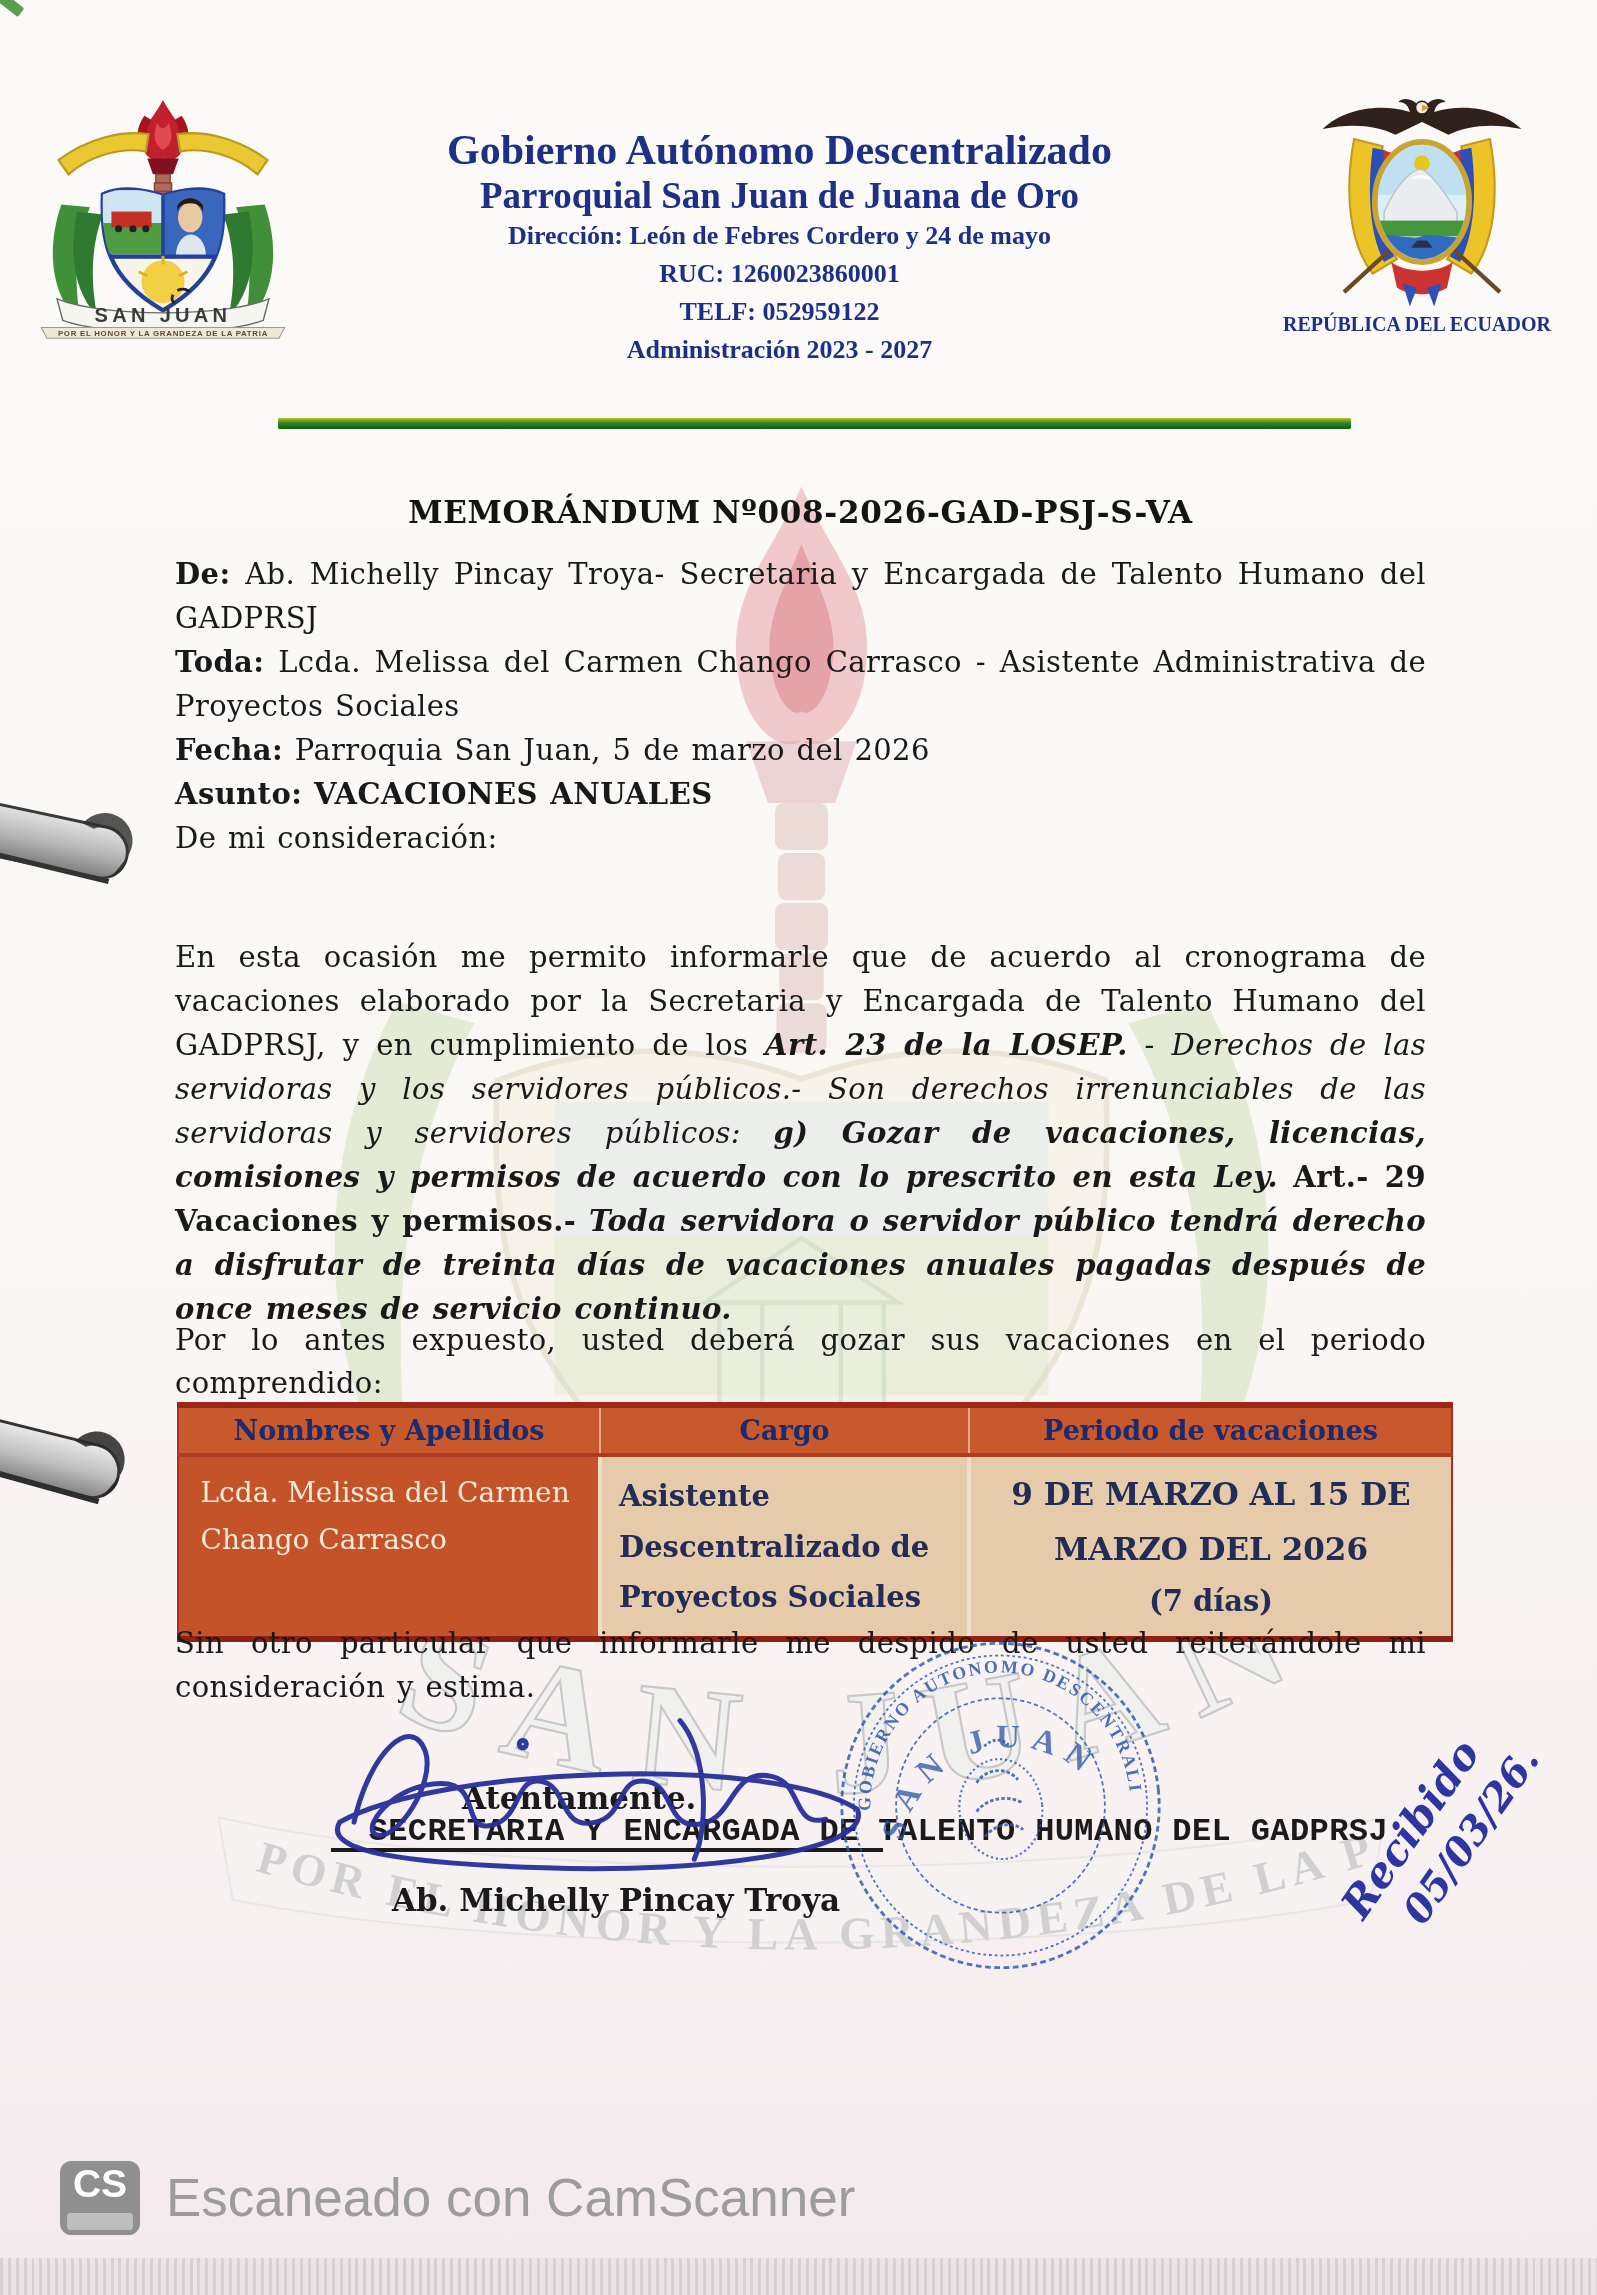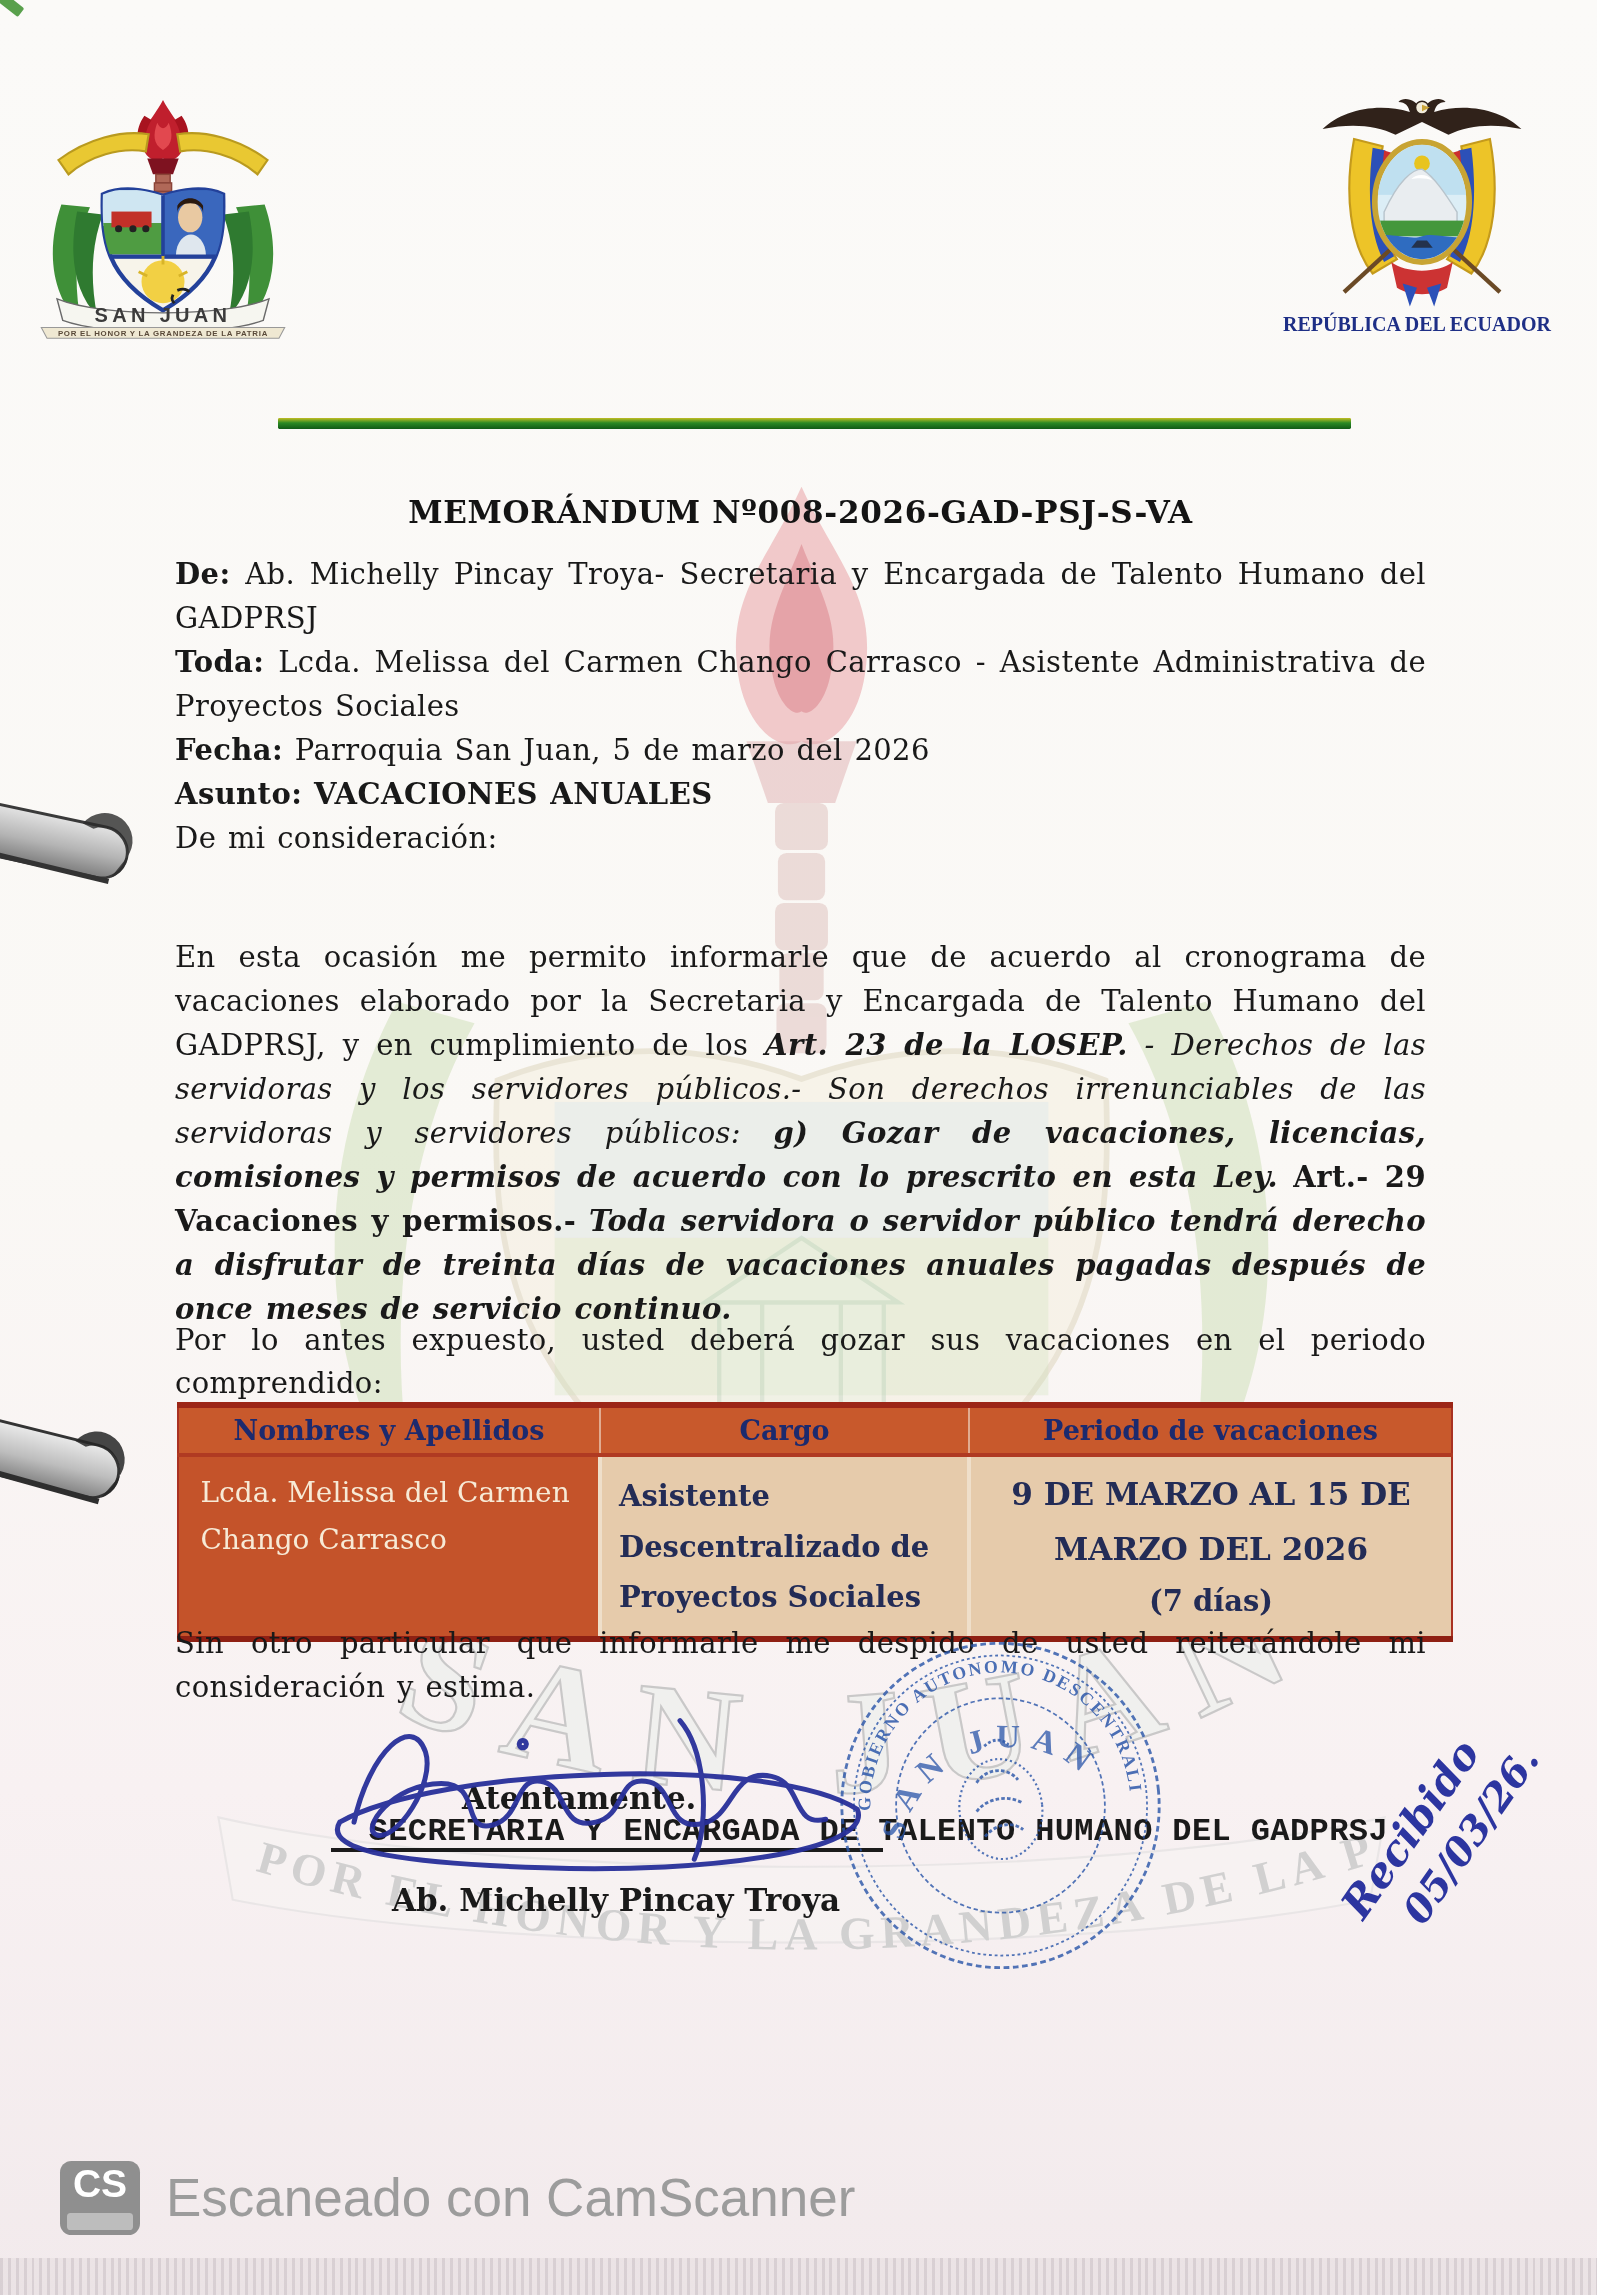--- a/index.html
+++ b/index.html
@@ -214,20 +214,28 @@
       <rect x="99" y="198" width="132" height="22" fill="#44973c"></rect>
       <path d="M99 220 C120 214 150 226 165 220 C182 214 212 226 231 220 L231 256 L99 256Z" fill="#2f6cc0"></path>
       <path d="M150 236 L180 236 L172 226 L158 226Z" fill="#24324c"></path>
     </g>
     <path d="M122 256 C142 272 188 272 208 256 L200 292 C182 304 148 304 130 292Z" fill="#cc3333"></path>
     <path d="M138 286 L148 318 L158 292Z" fill="#2c50b8"></path>
     <path d="M192 286 L182 318 L172 292Z" fill="#2c50b8"></path>
   </svg>
   <div class="rep-caption">REPÚBLICA DEL ECUADOR</div>
 
+  <div class="hdr-text">
+    <div class="hl1">Gobierno Autónomo Descentralizado</div>
+    <div class="hl2">Parroquial San Juan de Juana de Oro</div>
+    <div class="hl3">Dirección: León de Febres Cordero y 24 de mayo</div>
+    <div class="hl3">RUC: 1260023860001</div>
+    <div class="hl3">TELF: 052959122</div>
+    <div class="hl4">Administración 2023 - 2027</div>
+  </div>
   <div class="green-bar"></div>
 
   <div class="memo-title">MEMORÁNDUM Nº008-2026-GAD-PSJ-S-VA</div>
 
   <div class="bodytext" style="top:552px;">
     <div>
       <span class="fieldlbl">De:</span>
       <span>Ab. Michelly Pincay Troya- Secretaria y Encargada de Talento Humano del GADPRSJ</span>
     </div>
     <div>

